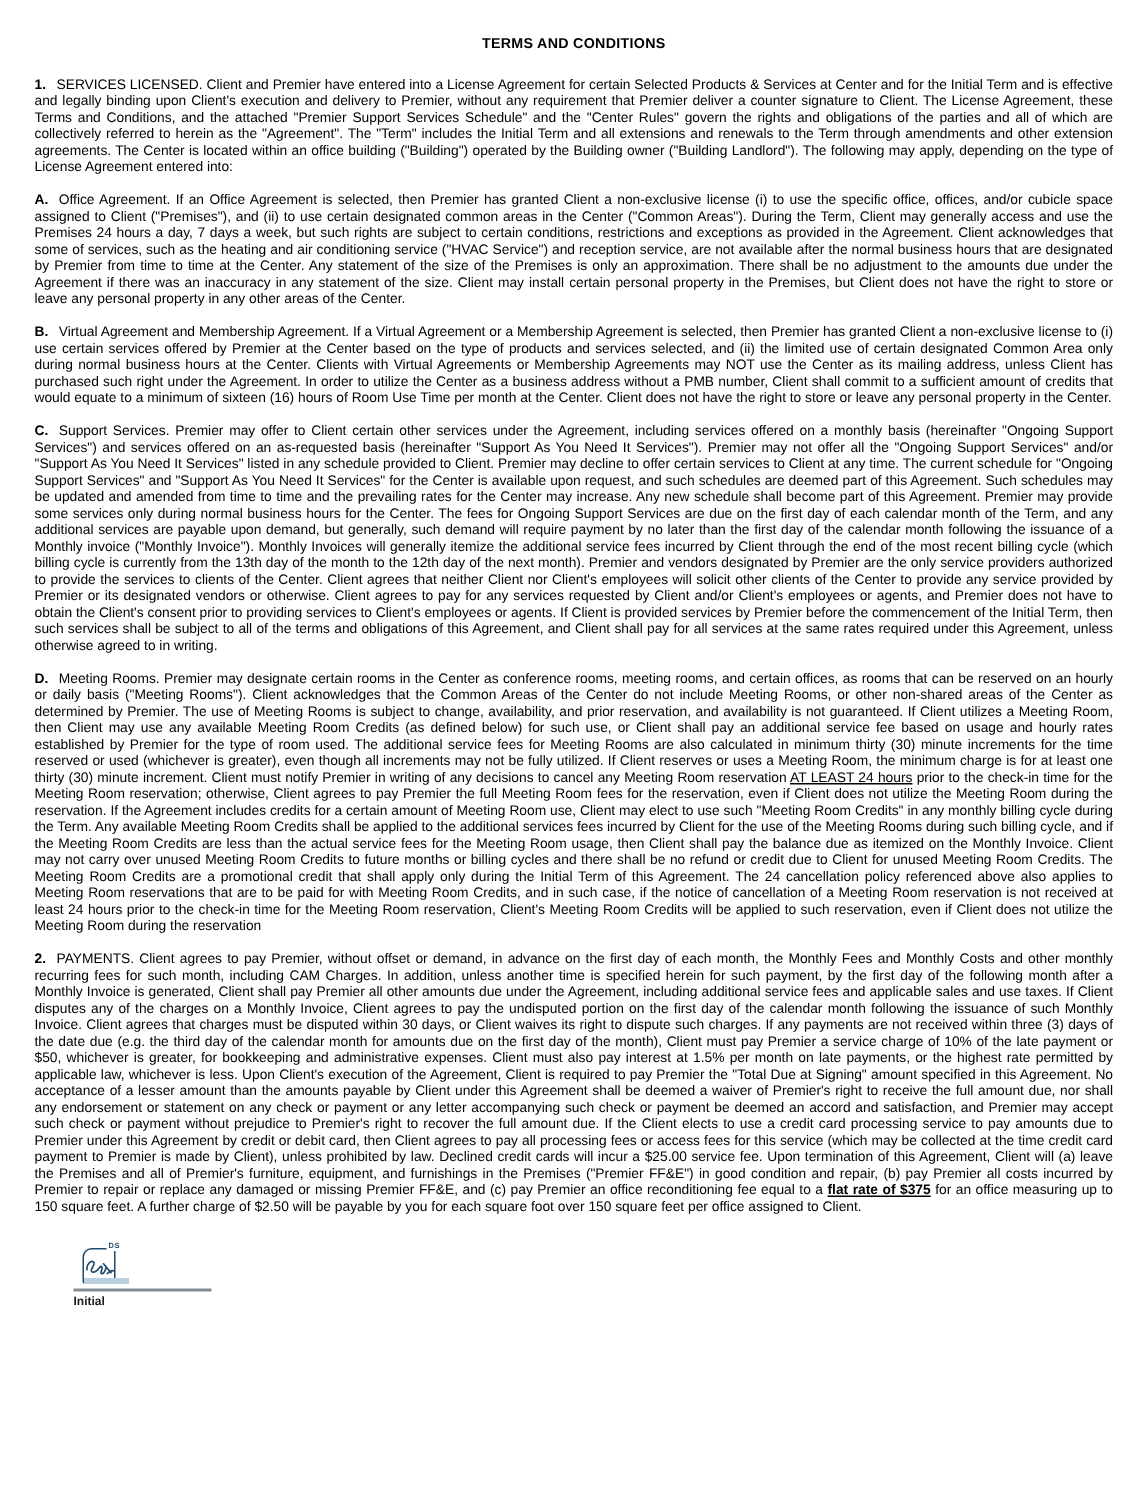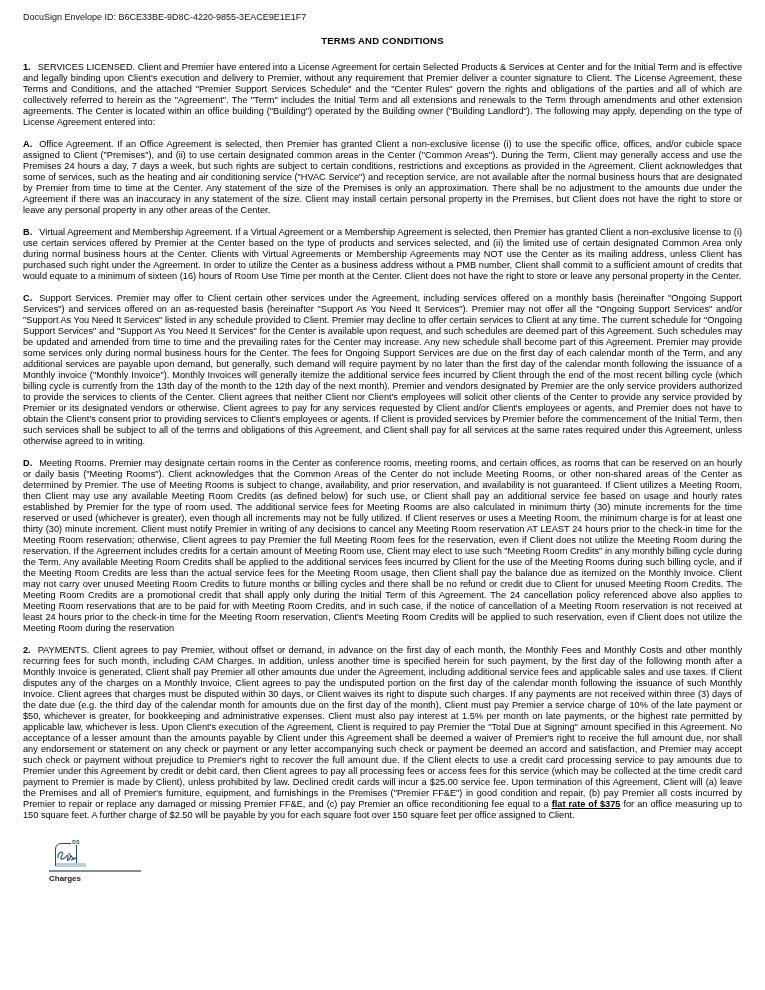--- a/index.html
+++ b/index.html
@@ -34,21 +34,21 @@
     letter-spacing: 0.2px;
   }
   p.para {
     font-size: 9.2px;
     line-height: 11px;
     text-align: justify;
     margin: 11px 0 0 0;
   }
   .b { font-weight: normal; }
   .num { font-weight: bold; margin-right: 7px; }
-  .u { }
+  .u { text-decoration: underline; }
   .bu { font-weight: bold; text-decoration: underline; margin-top: 48px; }
 
   
   .initial-wrap {
     position: relative;
     margin: 20px 0 0 26px;
     width: 92px;
     height: 48px;
   }
   .ds-tab {
@@ -110,21 +110,20 @@
     font-size: 8px;
     font-weight: bold;
     color: #1a1a1a;
   }
 </style>
 </head>
 <body>
 
 <div class="page">
 
-  <div class="envelope">DocuSign Envelope ID: B6CE33BE-9D8C-4220-9855-3EACE9E1E1F7</div>
 
   <div class="doc-title">TERMS AND CONDITIONS</div>
 
   <p class="para"><span class="num">1.</span><span class="b">SERVICES LICENSED</span><span>.  Client and Premier have entered into a License Agreement for certain Selected Products &amp; Services at Center and for the Initial Term and is effective and legally binding upon Client's execution and delivery to Premier, without any requirement that Premier deliver a counter signature to Client. The License Agreement, these Terms and Conditions, and the attached "Premier Support Services Schedule" and the "Center Rules" govern the rights and obligations of the parties and all of which are collectively referred to herein as the "Agreement".  The "Term" includes the Initial Term and all extensions and renewals to the Term through amendments and other extension agreements.  The Center is located within an office building ("Building") operated by the Building owner ("Building Landlord"). The following may apply, depending on the type of License Agreement entered into:</span></p>
 
   <p class="para"><span class="num">A.</span><span class="b">Office Agreement</span><span>. If an Office Agreement is selected, then Premier has granted Client a non-exclusive license (i) to use the specific office, offices, and/or cubicle space assigned to Client ("Premises"), and (ii) to use certain designated common areas in the Center ("Common Areas").  During the Term, Client may generally access and use the Premises 24 hours a day, 7 days a week, but such rights are subject to certain conditions, restrictions and exceptions as provided in the Agreement.  Client acknowledges that some of services, such as the heating and air conditioning service ("HVAC Service") and reception service, are not available after the normal business hours that are designated by Premier from time to time at the Center. Any statement of the size of the Premises is only an approximation. There shall be no adjustment to the amounts due under the Agreement if there was an inaccuracy in any statement of the size.  Client may install certain personal property in the Premises, but Client does not have the right to store or leave any personal property in any other areas of the Center.</span></p>
 
   <p class="para"><span class="num">B.</span><span class="b">Virtual Agreement and Membership Agreement.</span><span> If a Virtual Agreement or a Membership Agreement is selected, then Premier has granted Client a non-exclusive license to (i) use certain services offered by Premier at the Center based on the type of products and services selected, and (ii) the limited use of certain designated Common Area only during normal business hours at the Center.  Clients with Virtual Agreements or Membership Agreements may NOT use the Center as its mailing address, unless Client has purchased such right under the Agreement.  In order to utilize the Center as a business address without a PMB number, Client shall commit to a sufficient amount of credits that would equate to a minimum of sixteen (16) hours of Room Use Time per month at the Center.  Client does not have the right to store or leave any personal property in the Center.</span></p>
 
   <p class="para"><span class="num">C.</span><span class="b">Support Services</span><span>.  Premier may offer to Client certain other services under the Agreement, including services offered on a monthly basis (hereinafter "Ongoing Support Services") and services offered on an as-requested basis (hereinafter "Support As You Need It Services"). Premier may not offer all the "Ongoing Support Services" and/or "Support As You Need It Services" listed in any schedule provided to Client.  Premier may decline to offer certain services to Client at any time.  The current schedule for "Ongoing Support Services" and "Support As You Need It Services" for the Center is available upon request, and such schedules are deemed part of this Agreement. Such schedules may be updated and amended from time to time and the prevailing rates for the Center may increase. Any new schedule shall become part of this Agreement.  Premier may provide some services only during normal business hours for the Center. The fees for Ongoing Support Services are due on the first day of each calendar month of the Term, and any additional services are payable upon demand, but generally, such demand will require payment by no later than the first day of the calendar month following the issuance of a Monthly invoice ("Monthly Invoice").  Monthly Invoices will generally itemize the additional service fees incurred by Client through the end of the most recent billing cycle (which billing cycle is currently from the 13th day of the month to the 12th day of the next month).  Premier and vendors designated by Premier are the only service providers authorized to provide the services to clients of the Center.  Client agrees that neither Client nor Client's employees will solicit other clients of the Center to provide any service provided by Premier or its designated vendors or otherwise. Client agrees to pay for any services requested by Client and/or Client's employees or agents, and Premier does not have to obtain the Client's consent prior to providing services to Client's employees or agents.  If Client is provided services by Premier before the commencement of the Initial Term, then such services shall be subject to all of the terms and obligations of this Agreement, and Client shall pay for all services at the same rates required under this Agreement, unless otherwise agreed to in writing.</span></p>
@@ -137,16 +136,16 @@
     <div class="ds-tab">
       <div class="ds-box"></div>
       <span class="ds-mono">DS</span>
       <svg class="squiggle" viewBox="0 0 22 14" xmlns="http://www.w3.org/2000/svg">
         <path d="M2,9 C1.5,5 5,2.5 6.5,4 C8,5.5 4,8.5 5,10 C6,11.5 8.5,10 10,8 C11.2,6.5 12,6.2 12,8 C12,9.8 10.5,11.3 11.8,11.6 C13.1,11.9 14.2,9.5 14.8,7.5" fill="none" stroke="#1d4a6e" stroke-width="1.1" stroke-linecap="round"></path>
         <path d="M13,5 L18,11 M15.5,11.5 C17,10 18.5,9.2 20,9.8" fill="none" stroke="#1d4a6e" stroke-width="1.1" stroke-linecap="round"></path>
       </svg>
       <div class="ds-shade"></div>
     </div>
     <div class="initial-line"></div>
-    <div class="initial-label">Charges</div>
+    <div class="initial-label">Initial</div>
   </div>
 
 </div>
 
 </body></html>

